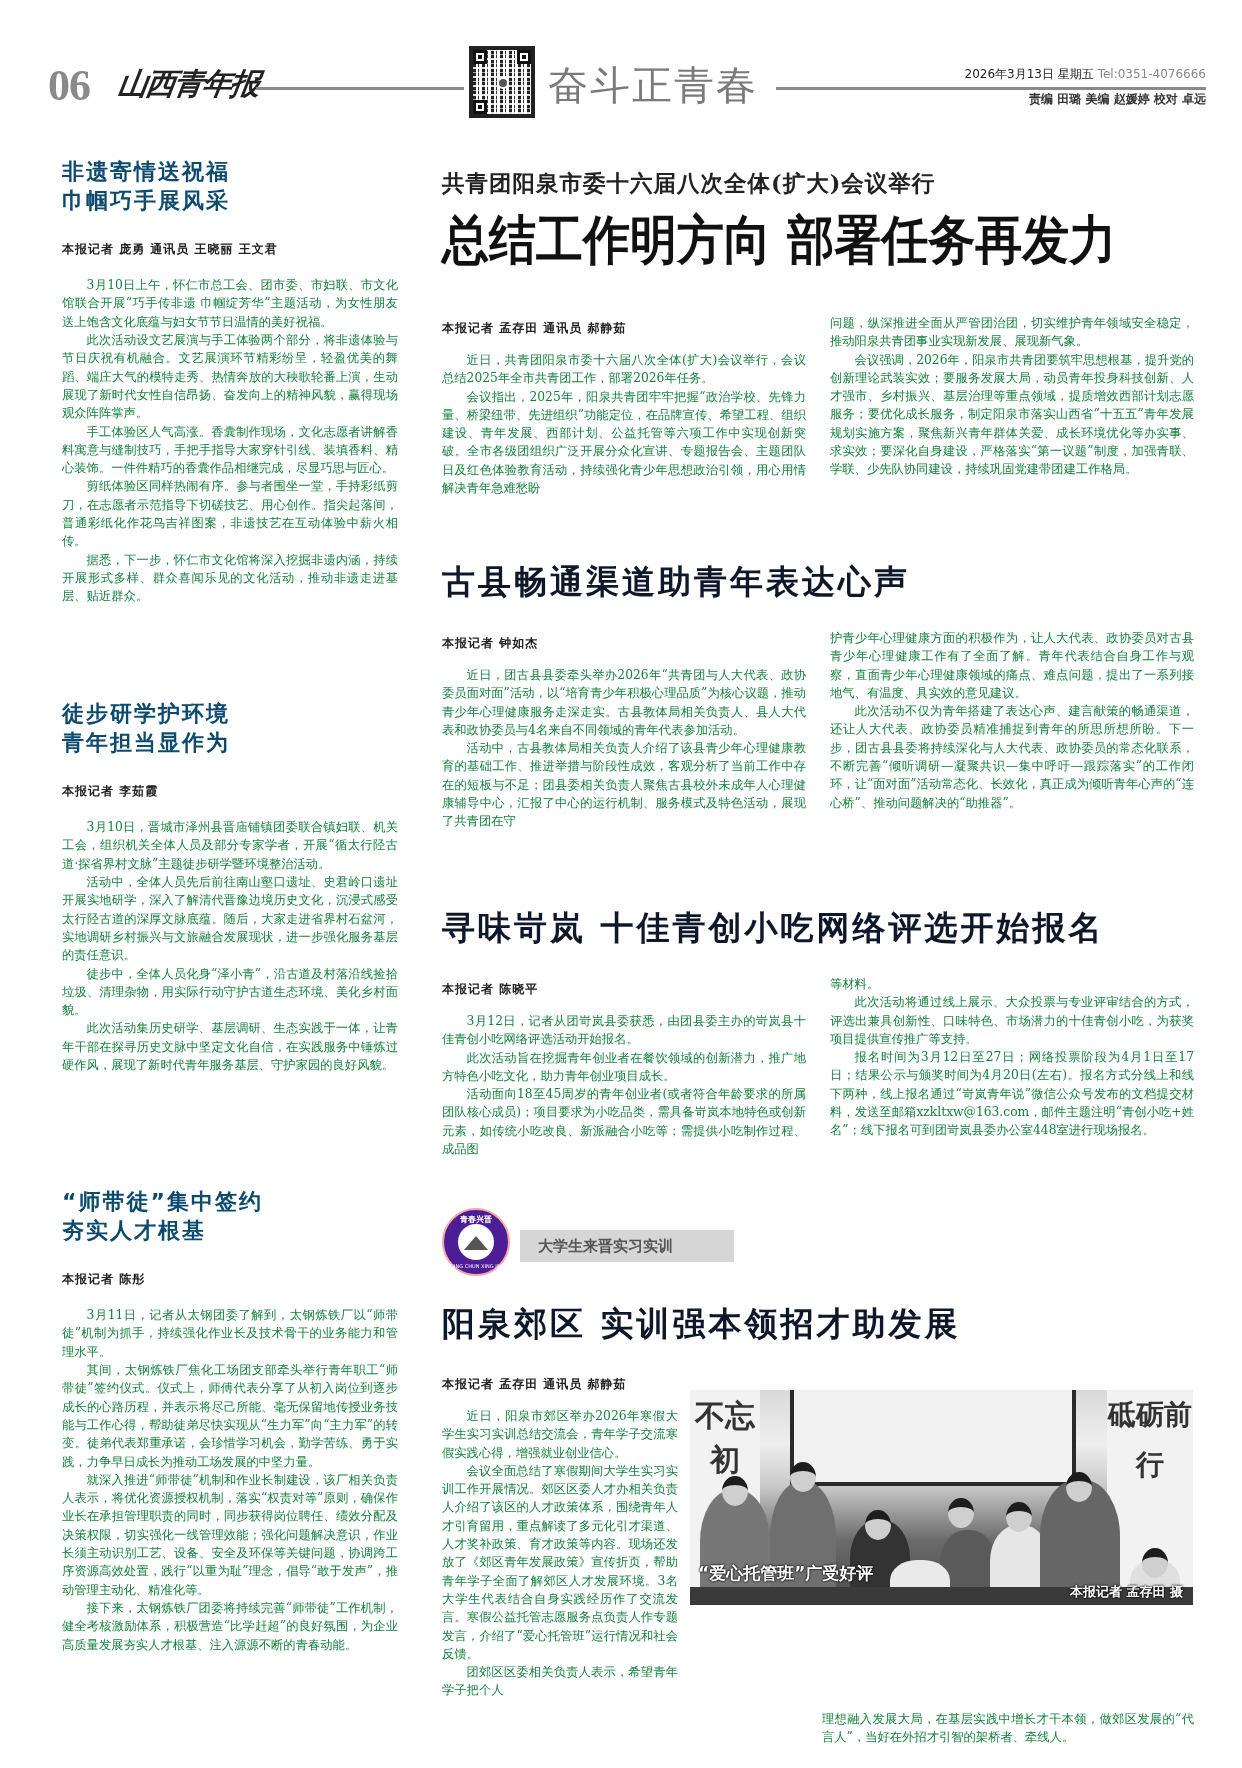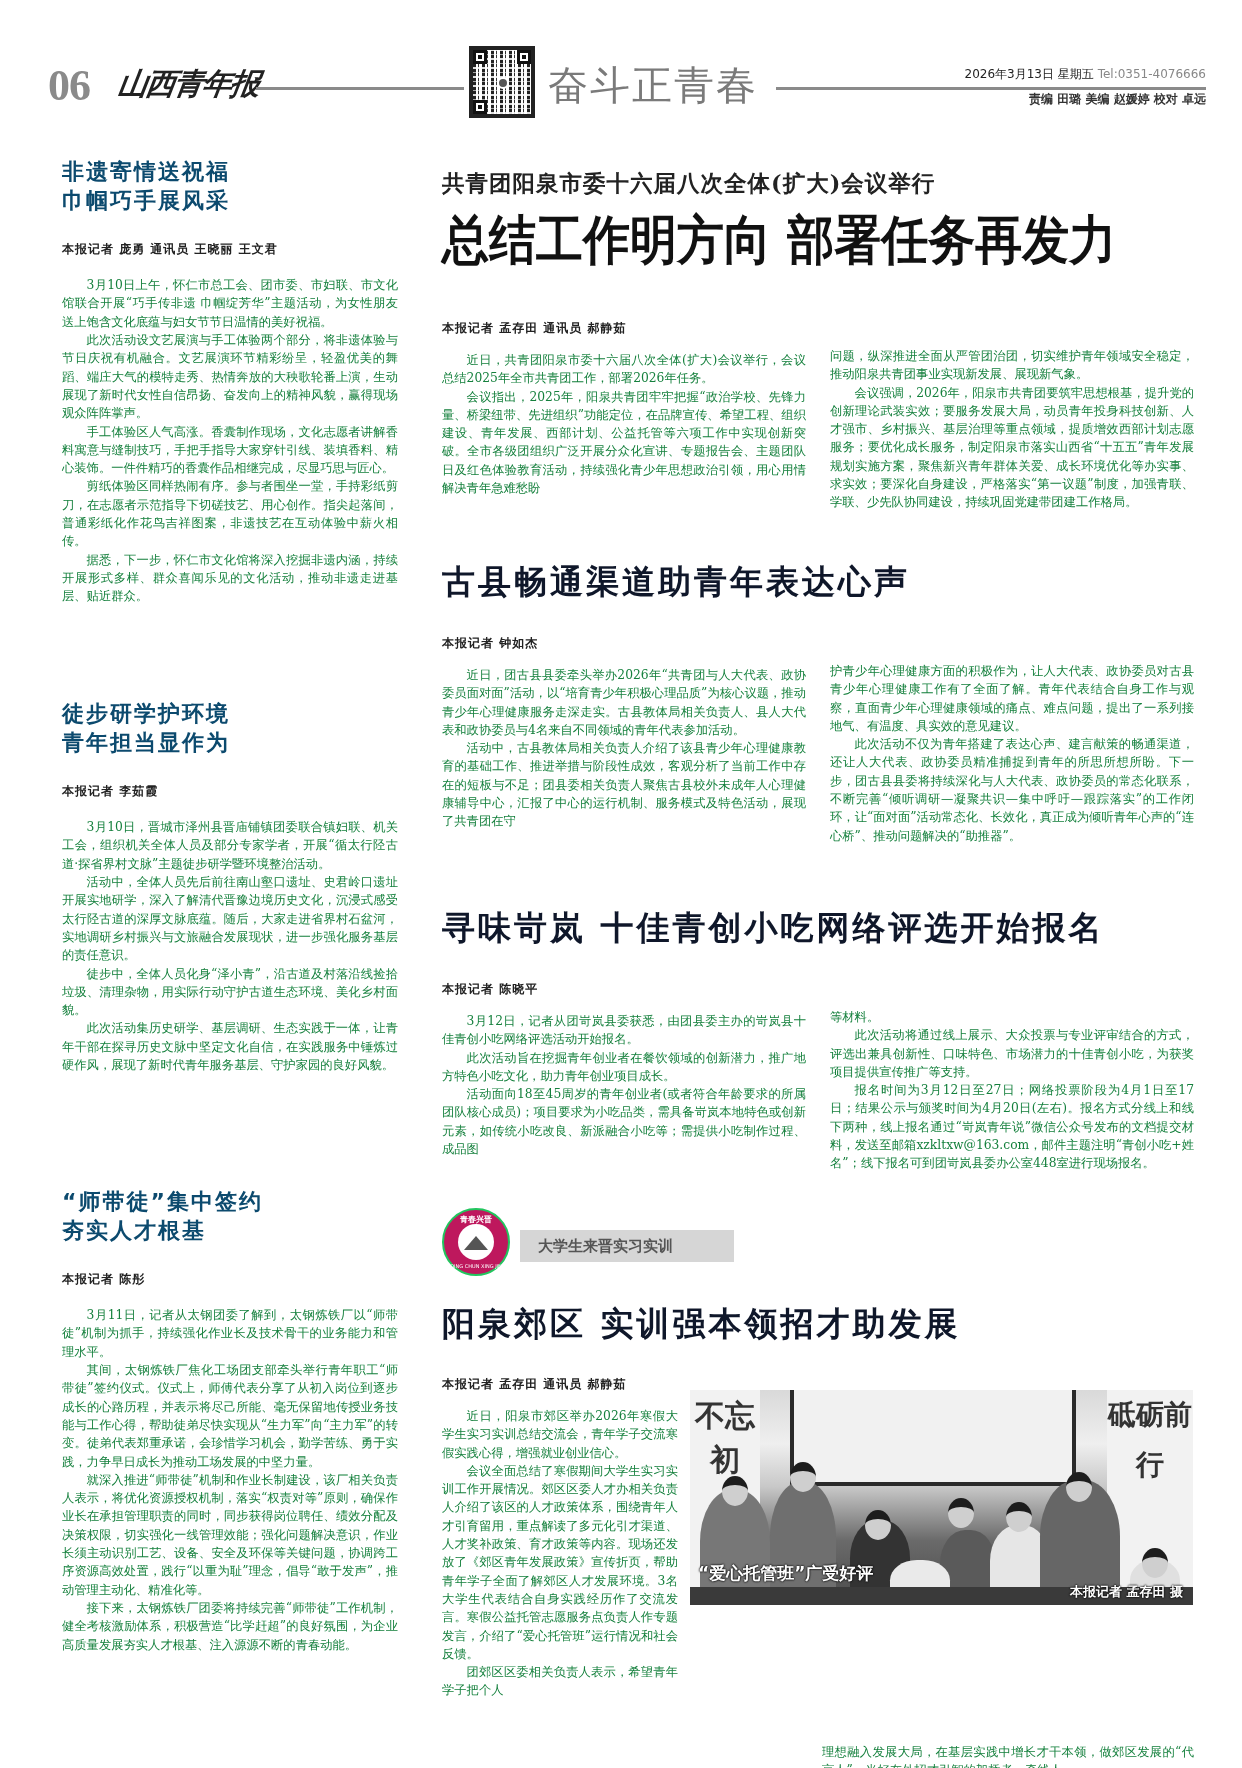--- a/index.html
+++ b/index.html
@@ -24,42 +24,42 @@
   .rule-right { position: absolute; left: 776px; top: 87px; width: 430px; height: 3px; background: #8a8a8a; }
   .dateline { position: absolute; right: 36px; top: 66px; font-family: "DejaVu Sans", sans-serif; font-size: 12px; color: #222; white-space: nowrap; }
   .dateline .tel { color: #888; }
   .credits { position: absolute; right: 36px; top: 91px; font-family: "DejaVu Sans", sans-serif; font-size: 12px; font-weight: bold; color: #333; white-space: nowrap; }
 
   
   .hl2 { font-family: "DejaVu Sans", sans-serif; font-weight: bold; color: #0c4a6e; line-height: 1.3; }
   .byline { font-family: "DejaVu Sans", sans-serif; font-size: 12px; font-weight: bold; color: #222; letter-spacing: 1px; }
   .body-text { font-family: "DejaVu Serif", serif; font-size: 12.3px; line-height: 18.3px; color: #15803d; text-align: justify; }
   .body-text p { text-indent: 2em; }
-  .body-text p.cont { text-indent: 0; margin-top: 33px; }
+  .body-text p.cont { text-indent: 0; }
 
   
   .left-col { position: absolute; left: 62px; top: 140px; width: 336px; }
   .art { position: absolute; left: 0; width: 336px; }
   .art .hl2 { font-size: 22px; letter-spacing: 2px; }
   .art .byline { margin-top: 26px; }
   .art .body-text { margin-top: 18px; }
 
   
   .right { position: absolute; left: 442px; width: 752px; }
   .two-col { display: flex; gap: 24px; }
   .two-col > div { width: 364px; }
 
   .main-kicker { font-family: "DejaVu Serif", serif; font-weight: bold; font-size: 22.5px; color: #222; letter-spacing: 1px; white-space: nowrap; }
   .main-hl { font-family: "DejaVu Serif", serif; font-weight: 900; font-size: 47px; color: #111; letter-spacing: 0px; margin-top: 6px; white-space: nowrap; transform: scaleY(1.12); transform-origin: top left; }
 
   .sec-hl { font-family: "DejaVu Sans", sans-serif; font-size: 33px; color: #0f172a; letter-spacing: 3px; white-space: nowrap; }
 
   
   .badge-wrap { position: absolute; left: 442px; top: 1208px; width: 300px; height: 70px; }
-  .badge-logo { position: absolute; left: 0; top: 0; width: 68px; height: 68px; border-radius: 50%; background: #be185d; border: 2px solid #22c55e; }
+  .badge-logo { position: absolute; left: 0; top: 0; width: 68px; height: 68px; border-radius: 50%; background: #4c1d95; border: 2px solid #fca5a5; }
   .badge-logo .inner { position: absolute; left: 14px; top: 14px; width: 36px; height: 36px; border-radius: 50%; background: #fff; }
   .badge-logo .mtn { position: absolute; left: 20px; top: 26px; width: 0; height: 0; border-left: 12px solid transparent; border-right: 12px solid transparent; border-bottom: 14px solid #555; }
   .badge-logo .txt-top { position: absolute; top: 4px; left: 0; width: 100%; text-align: center; font-family: "DejaVu Sans", sans-serif; font-size: 8px; color: #fff; font-weight: bold; }
   .badge-logo .txt-bot { position: absolute; bottom: 5px; left: 0; width: 100%; text-align: center; font-family: "DejaVu Sans", sans-serif; font-size: 5px; color: #fff; }
   .badge-bar { position: absolute; left: 78px; top: 22px; width: 214px; height: 32px; background: #d6d6d6; padding-left: 18px; line-height: 32px; font-family: "DejaVu Sans", sans-serif; font-weight: bold; font-size: 15px; color: #555; }
 
   
   .photo { position: absolute; left: 690px; top: 1390px; width: 503px; height: 215px; overflow: hidden;
     background: linear-gradient(180deg, #d9d9d9 0%, #efefef 25%, #c8c8c8 45%, #6a6a6a 70%, #4a4a4a 100%); }
   .photo .screen { position: absolute; left: 100px; top: 0; width: 286px; height: 96px; background: #f1f1f1; border: 4px solid #2a2a2a; border-top: none; }

